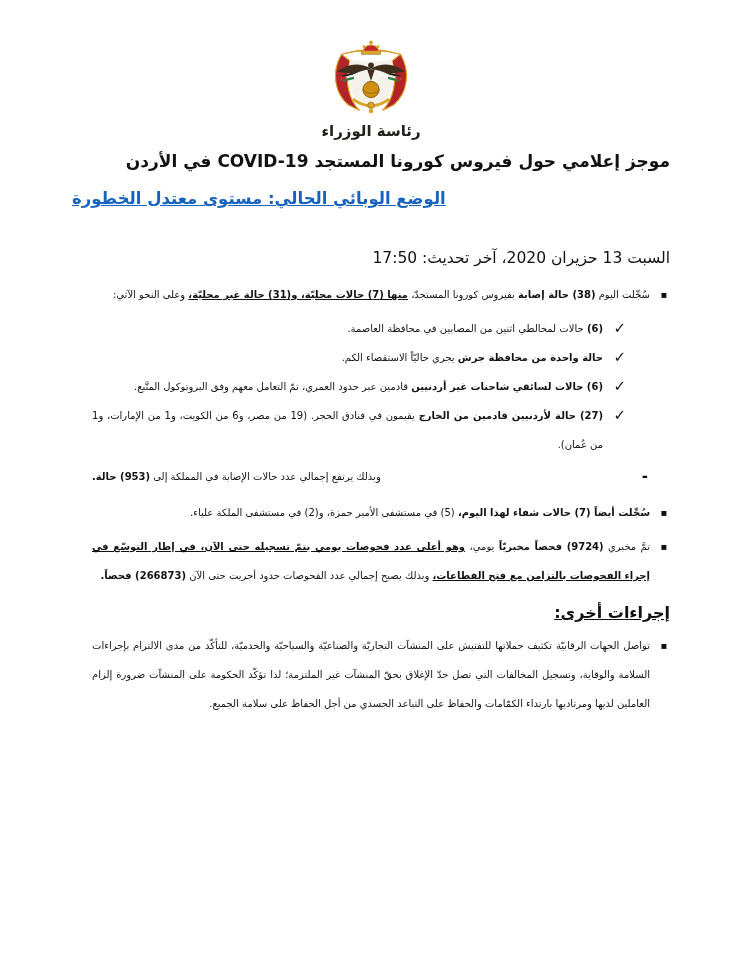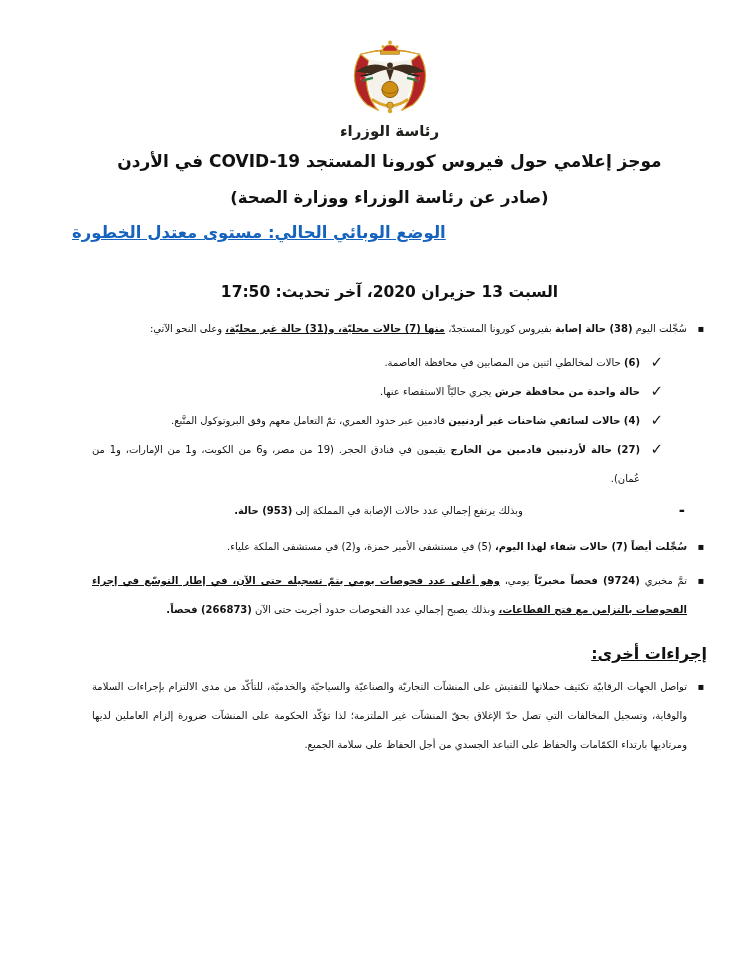--- a/index.html
+++ b/index.html
@@ -1,42 +1,42 @@
 <!DOCTYPE html>
 <html lang="ar" style="--accent: #1563bf;"><head>
 <meta charset="utf-8">
 <style>
   html,body{margin:0;padding:0;background:#ffffff;}
   body{width:742px;height:960px;overflow:hidden;font-family:"DejaVu Sans",sans-serif;color:#111;}
-  .page{box-sizing:border-box;width:742px;height:960px;padding:40px 35px 0 72px;direction:rtl;}
+  .page{box-sizing:border-box;width:742px;height:960px;padding:40px 72px 0 72px;direction:rtl;}
 
   
   .logo-block{text-align:center;margin-bottom:8px;}
   .logo-block svg{display:block;margin:0 auto;}
   .calligraphy{font-size:15px;font-weight:bold;color:#22201d;margin-top:2px;letter-spacing:1px;}
 
-  .title-1{font-size:17px;font-weight:bold;text-align:center;line-height:26px;margin-bottom:12px;}
+  .title-1{font-size:17px;font-weight:bold;text-align:right;line-height:26px;margin-bottom:12px;}
   .title-2{font-size:16.5px;font-weight:bold;text-align:center;line-height:24px;margin-bottom:10px;}
   .status{font-size:16.5px;font-weight:bold;text-align:left;line-height:26px;margin-bottom:16px;
           color:var(--accent);text-decoration:underline;}
-  .date-line{font-size:15.5px;font-weight:bold;text-align:center;line-height:24px;margin-bottom:10px;margin-top:34px;}
+  .date-line{font-size:15.5px;font-weight:normal;text-align:right;line-height:24px;margin-bottom:10px;margin-top:34px;}
 
   .sec-h{font-size:16px;font-weight:bold;text-decoration:underline;line-height:26px;margin-bottom:5px;}
 
   
   .li{display:flex;align-items:flex-start;margin-bottom:5px;}
   .mk{flex:0 0 auto;margin-left:8px;line-height:29px;}
   .mk.sq{font-size:10px;width:12px;text-align:center;}
   .mk.ck{font-size:15px;width:15px;}
   .mk.da{font-size:15px;width:12px;font-weight:bold;}
   .txt{flex:1 1 auto;font-size:10px;line-height:29px;text-align:justify;margin-left:20px;}
   .checks{padding-right:44px;margin-bottom:3px;}
   .checks .li{margin-bottom:0;}
   .dash-row{padding-right:22px;margin:2px 0 7px 0;}
-  .dash-row .txt{text-align:center;}
+  .dash-row .txt{text-align:left;}
 
   .b{font-weight:bold;}
   .u{text-decoration:underline;}
 </style>
 </head>
 <body>
 
 <div class="page">
 
   <div class="logo-block">
@@ -75,42 +75,41 @@
       <path d="M41.5 52 a8.5 4 0 0 0 17 0" fill="none" stroke="#8a5c08" stroke-width="0.8"></path>
 
       <path d="M31 62 Q50 76 69 62" fill="none" stroke="#d9a427" stroke-width="3"></path>
       <circle cx="50" cy="68.5" r="3.4" fill="#d9a427" stroke="#8a5c08" stroke-width="0.6"></circle>
       <circle cx="50" cy="74.5" r="2.4" fill="#d9a427"></circle>
     </svg>
     <div class="calligraphy">رئاسة الوزراء</div>
   </div>
 
   <div class="title-1">موجز إعلامي حول فيروس كورونا المستجد COVID-19 في الأردن</div>
-  <div class="title-2">(صادر عن رئاسة الوزراء ووزارة الصحة)</div>
   <div class="status">الوضع الوبائي الحالي: مستوى معتدل الخطورة</div>
   <div class="date-line">السبت 13 حزيران 2020، آخر تحديث: 17:50</div>
 
 
   <div class="li">
     <span class="mk sq">▪</span>
     <div class="txt"><span>سُجِّلت اليوم </span><span class="b">(38) حالة إصابة</span><span> بفيروس كورونا المستجدّ، </span><span class="b u">منها (7) حالات محليّة، و(31) حالة غير محليّة،</span><span> وعلى النحو الآتي:</span></div>
   </div>
 
   <div class="checks">
     <div class="li">
       <span class="mk ck">✓</span>
       <div class="txt"><span class="b">(6)</span><span> حالات لمخالطي اثنين من المصابين في محافظة العاصمة.</span></div>
     </div>
     <div class="li">
       <span class="mk ck">✓</span>
-      <div class="txt"><span class="b">حالة واحدة من محافظة جرش</span><span> يجري حاليّاً الاستقصاء عنها.</span></div>
+      <div class="txt"><span class="b">حالة واحدة من محافظة جرش</span><span> يجري حاليّاً الاستقصاء الكم.</span></div>
     </div>
     <div class="li">
       <span class="mk ck">✓</span>
-      <div class="txt"><span class="b">(4) حالات لسائقي شاحنات غير أردنيين</span><span> قادمين عبر حدود العمري، تمّ التعامل معهم وفق البروتوكول المتَّبع.</span></div>
+      <div class="txt"><span class="b">(6) حالات لسائقي شاحنات غير أردنيين</span><span> قادمين عبر حدود العمري، تمّ التعامل معهم وفق البروتوكول المتَّبع.</span></div>
     </div>
     <div class="li">
       <span class="mk ck">✓</span>
       <div class="txt"><span class="b">(27) حالة لأردنيين قادمين من الخارج</span><span> يقيمون في فنادق الحجر. (19 من مصر، و6 من الكويت، و1 من الإمارات، و1 من عُمان).</span></div>
     </div>
   </div>
 
   <div class="li dash-row">
     <span class="mk da">-</span>
     <div class="txt"><span>وبذلك يرتفع إجمالي عدد حالات الإصابة في المملكة إلى </span><span class="b">(953) حالة.</span></div>
@@ -119,20 +118,20 @@
   <div class="li">
     <span class="mk sq">▪</span>
     <div class="txt"><span class="b">سُجِّلت أيضاً (7) حالات شفاء لهذا اليوم،</span><span> (5) في مستشفى الأمير حمزة، و(2) في مستشفى الملكة علياء.</span></div>
   </div>
 
   <div class="li">
     <span class="mk sq">▪</span>
     <div class="txt"><span>تمَّ مخبري </span><span class="b">(9724) فحصاً مخبريّاً</span><span> يومي، </span><span class="b u">وهو أعلى عدد فحوصات يومي يتمّ تسجيله حتى الآن، في إطار التوسّع في إجراء الفحوصات بالتزامن مع فتح القطاعات،</span><span> وبذلك يصبح إجمالي عدد الفحوصات حدود أجريت حتى الآن </span><span class="b">(266873) فحصاً.</span></div>
   </div>
 
-  <div class="sec-h" style="margin-top:17px;">إجراءات أخرى:</div>
+  <div class="sec-h" style="margin-top:10px;">إجراءات أخرى:</div>
 
   <div class="li">
     <span class="mk sq">▪</span>
     <div class="txt"><span>تواصل الجهات الرقابيّة تكثيف حملاتها للتفتيش على المنشآت التجاريّة والصناعيّة والسياحيّة والخدميّة، للتأكّد من مدى الالتزام بإجراءات السلامة والوقاية، وتسجيل المخالفات التي تصل حدّ الإغلاق بحقّ المنشآت غير الملتزمة؛ لذا تؤكّد الحكومة على المنشآت ضرورة إلزام العاملين لديها ومرتاديها بارتداء الكمّامات والحفاظ على التباعد الجسدي من أجل الحفاظ على سلامة الجميع.</span></div>
   </div>
 
 </div>
 
 </body></html>

